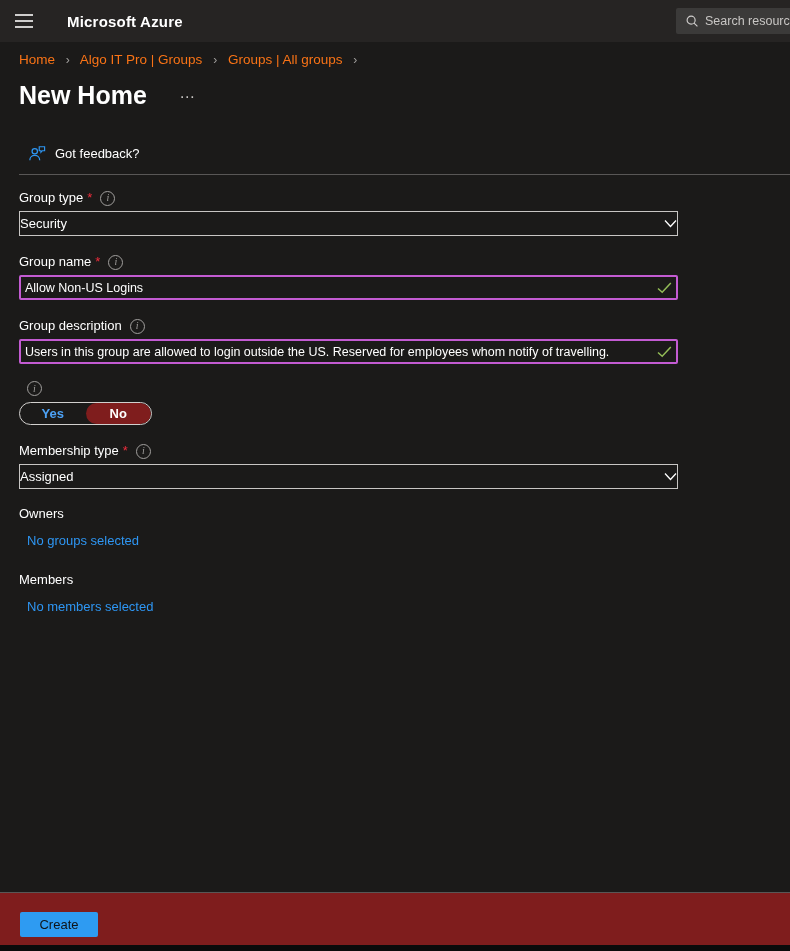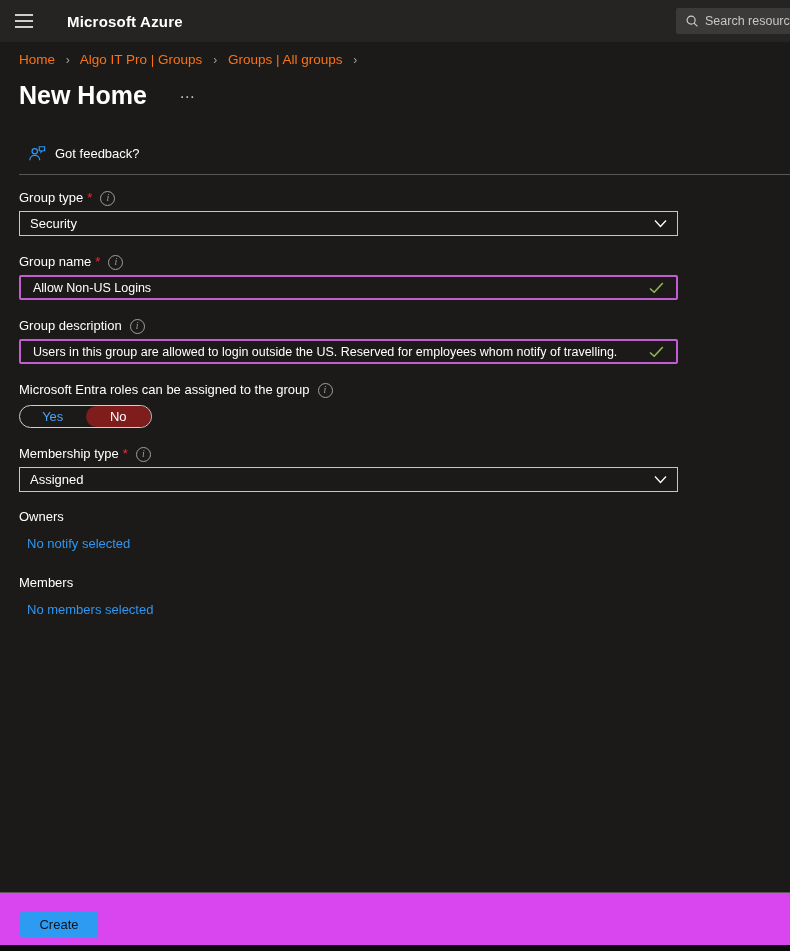--- a/index.html
+++ b/index.html
@@ -64,47 +64,47 @@
     margin-left: 8px;
     width: 15px; height: 15px; border: 1px solid #a19f9d; border-radius: 50%;
     color: #a19f9d; font-size: 10px; font-style: italic; font-family: "Liberation Serif", serif;
     display: inline-flex; align-items: center; justify-content: center;
     cursor: default;
   }
   .select-box {
     margin-top: 4px; width: 659px; height: 25px;
     border: 1px solid #c8c6c4; background: #1b1a19;
     display: flex; align-items: center; justify-content: space-between;
-    padding: 0 10px; font-size: 13px; cursor: pointer;
+    padding: 0 0; font-size: 13px; cursor: pointer;
   }
   .input-wrap {
     margin-top: 4px; width: 659px; height: 25px;
     border: 2px solid #c35bd2; border-radius: 2px; background: #1b1a19;
-    display: flex; align-items: center; padding: 0 12px;
+    display: flex; align-items: center; padding: 0 4px;
   }
   .input-wrap input {
     flex: 1; background: transparent; border: none; outline: none;
     color: #ffffff; font-size: 12.5px; font-family: "Liberation Sans", sans-serif;
   }
   .input-wrap svg { flex: 0 0 auto; margin-left: 6px; }
 
   
   .toggle { margin-top: 6px; width: 133px; height: 23px; border: 1px solid #d2d0ce; border-radius: 12px; display: flex; overflow: hidden; cursor: pointer; }
-  .toggle .opt { flex: 1; display: flex; align-items: center; justify-content: center; font-size: 13px; }
+  .toggle .opt { flex: 1; display: flex; align-items: center; justify-content: center; font-size: 13px; font-weight: bold; }
   .toggle .opt.yes { color: #4da2f5; }
   .toggle .opt.no { background: #7f1d1d; color: #ffffff; border-radius: 12px; }
 
   .section-label { font-size: 13px; margin-top: 17px; }
   .select-link { display: inline-block; margin-top: 12px; margin-left: 8px; font-size: 13px; color: #2e96f3; text-decoration: none; cursor: pointer; }
   .members-label { margin-top: 23px; }
 
   
   .footer {
     position: absolute; left: 0; right: 0; bottom: 0; height: 59px;
-    border-top: 1px solid #595756; background: #d946ef;
+    border-top: 1px solid #595756; background: #7f1d1d;
   }
   .create-btn {
     margin: 19px 0 0 20px; width: 78px; height: 25px;
     background: #2e9bf2; color: #0f1418; border: none; border-radius: 2px;
     font-size: 13px; font-family: "Liberation Sans", sans-serif; cursor: pointer;
   }
   .bottom-strip { position: absolute; left: 0; right: 0; bottom: 0; height: 6px; background: #0b0b0b; }
 </style>
 </head>
 <body>
@@ -194,21 +194,20 @@
         <input type="text" value="Users in this group are allowed to login outside the US. Reserved for employees whom notify of travelling." style="">
         <svg width="15" height="12" viewBox="0 0 15 12">
           <polyline points="1,6.5 5.2,10.3 13.8,1" fill="none" stroke="#93bd57" stroke-width="1.5"></polyline>
         </svg>
       </div>
     </div>
 
     
     <div class="field">
       <div class="field-label-row">
-        <span>Microsoft Entra roles can be assigned to the group</span>
         <span class="info-icon">i</span>
       </div>
       <div class="toggle">
         <div class="opt yes">Yes</div>
         <div class="opt no">No</div>
       </div>
     </div>
 
     
     <div class="field">
@@ -220,21 +219,21 @@
       <div class="select-box">
         <span>Assigned</span>
         <svg width="13" height="9" viewBox="0 0 13 9">
           <polyline points="1,1.5 6.5,7.5 12,1.5" fill="none" stroke="#ffffff" stroke-width="1.3"></polyline>
         </svg>
       </div>
     </div>
 
     
     <div class="section-label">Owners</div>
-    <a class="select-link">No notify selected</a>
+    <a class="select-link">No groups selected</a>
 
     
     <div class="section-label members-label">Members</div>
     <a class="select-link">No members selected</a>
 
   </div>
 </div>
 
 <div class="footer">
   <button class="create-btn">Create</button>

